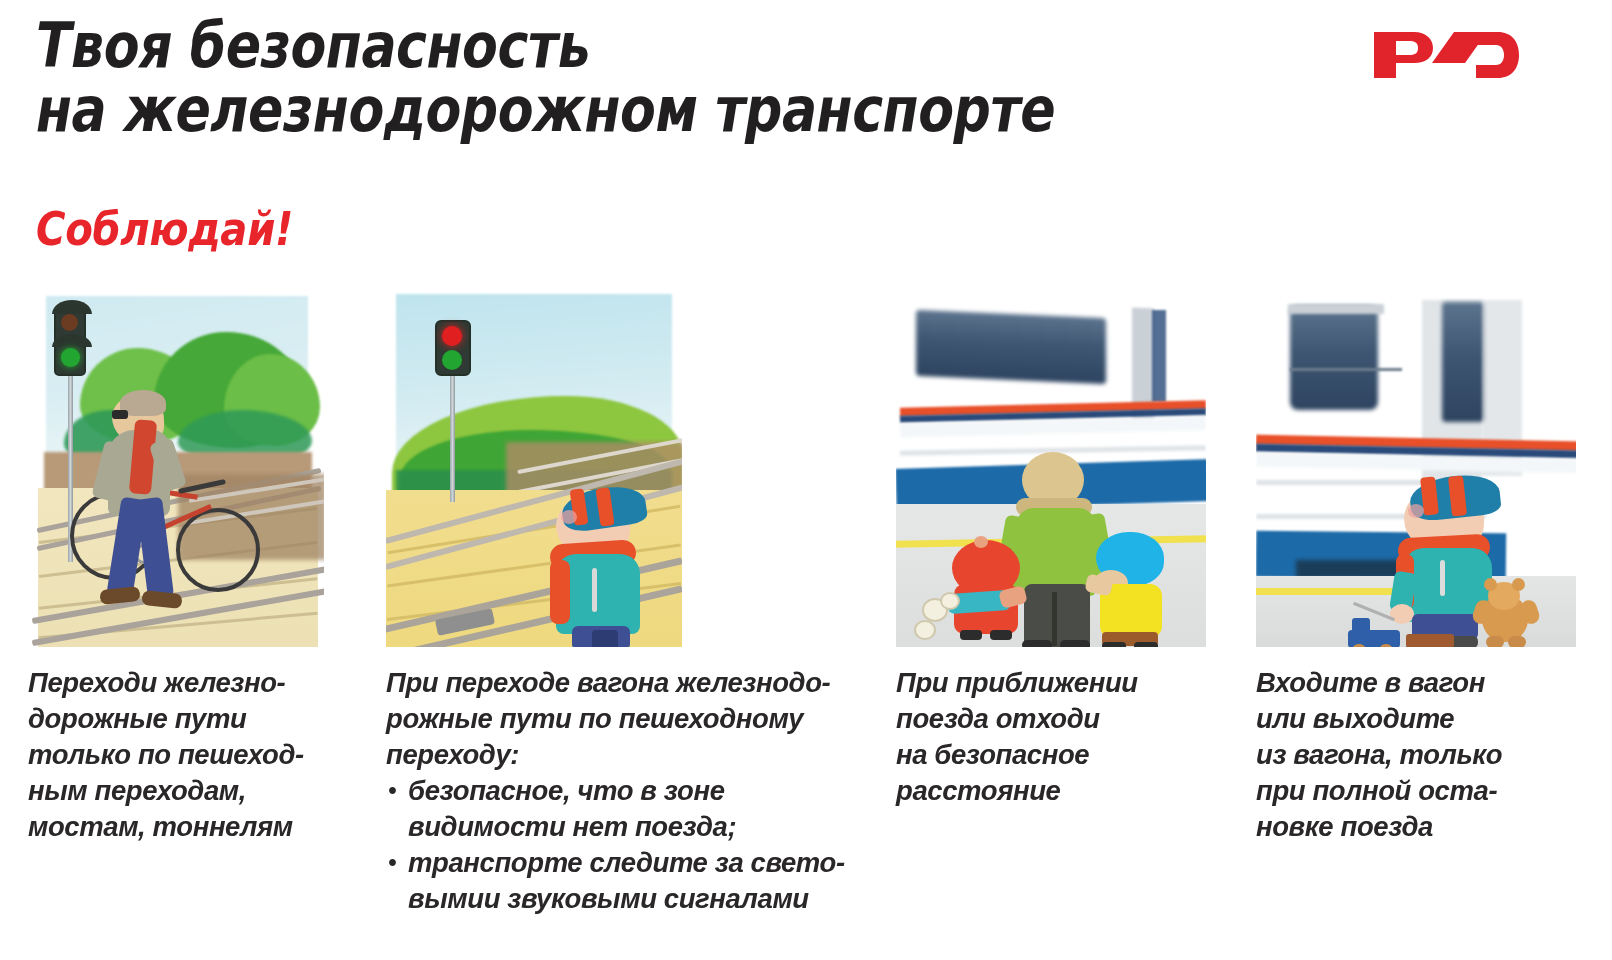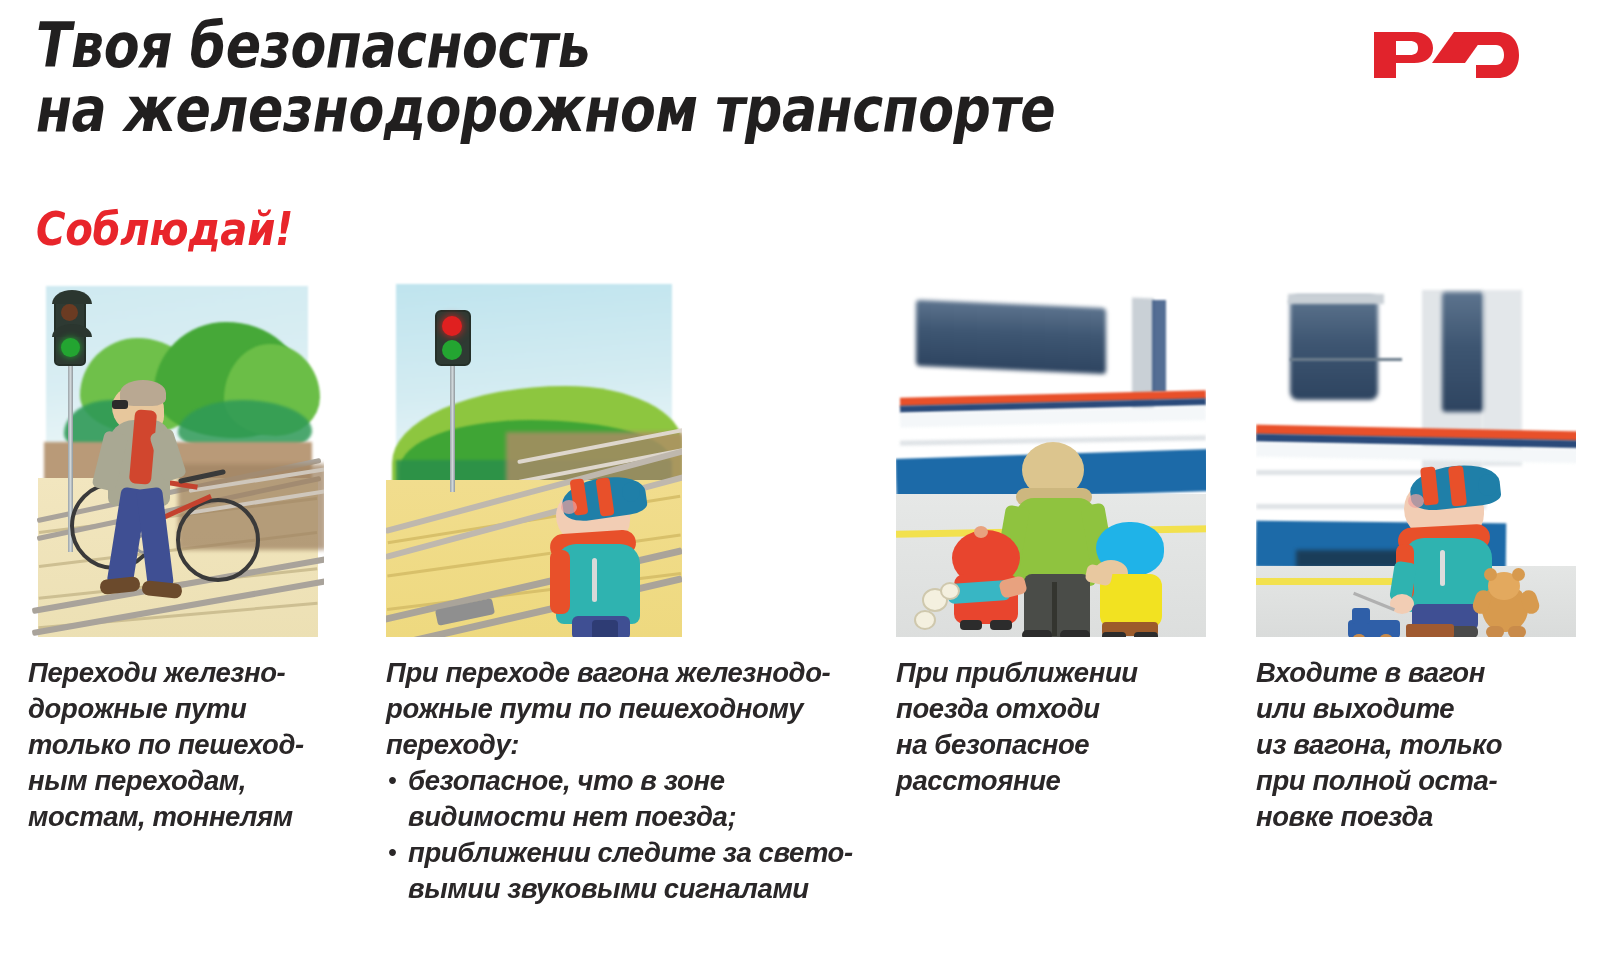--- a/index.html
+++ b/index.html
@@ -28,21 +28,21 @@
   .subtitle {
     position:absolute; left:36px; top:204px;
     font-family:"Liberation Sans Narrow","DejaVu Sans Condensed","Liberation Sans", sans-serif;
     font-weight:700; font-size:47px; line-height:50px;
     color:#e8252b; letter-spacing:-0.3px;
     transform:scaleX(0.95); transform-origin:left center;
     white-space:nowrap;
   }
 
   
-  .panels { position:absolute; left:0; top:282px; width:1528px; height:660px;padding-left:22px; }
+  .panels { position:absolute; left:0; top:292px; width:1528px; height:660px;padding-left:22px; }
   .panel { position:absolute; top:0; }
   .panel-1 { left:28px;   width:300px; }
   .panel-2 { left:386px;  width:470px; }
   .panel-3 { left:896px;  width:300px; }
   .panel-4 { left:1256px; width:330px; }
 
   .art {
     position:relative; width:100%; height:355px;
     overflow:hidden; background:#fff;
   }
@@ -248,21 +248,21 @@
       <div class="caption">
         <span class="lede">При переходе вагона железнодо-</span>
         <span class="lede">рожные пути по пешеходному</span>
         <span class="lede">переходу:</span>
         <ul>
           <li>
             <span class="lede">безопасное, что в зоне</span>
             <span class="lede">видимости нет поезда;</span>
           </li>
           <li>
-            <span class="lede">приближении следите за свето-</span>
+            <span class="lede">транспорте следите за свето-</span>
             <span class="lede">вымии звуковыми сигналами</span>
           </li>
         </ul>
       </div>
     </div>
 
     <div class="panel panel-3">
       <div class="art">
 
         <div class="train-window" style="left:20px;top:22px;width:190px;height:66px;border-radius:4px;transform:skewY(2.5deg);"></div>

